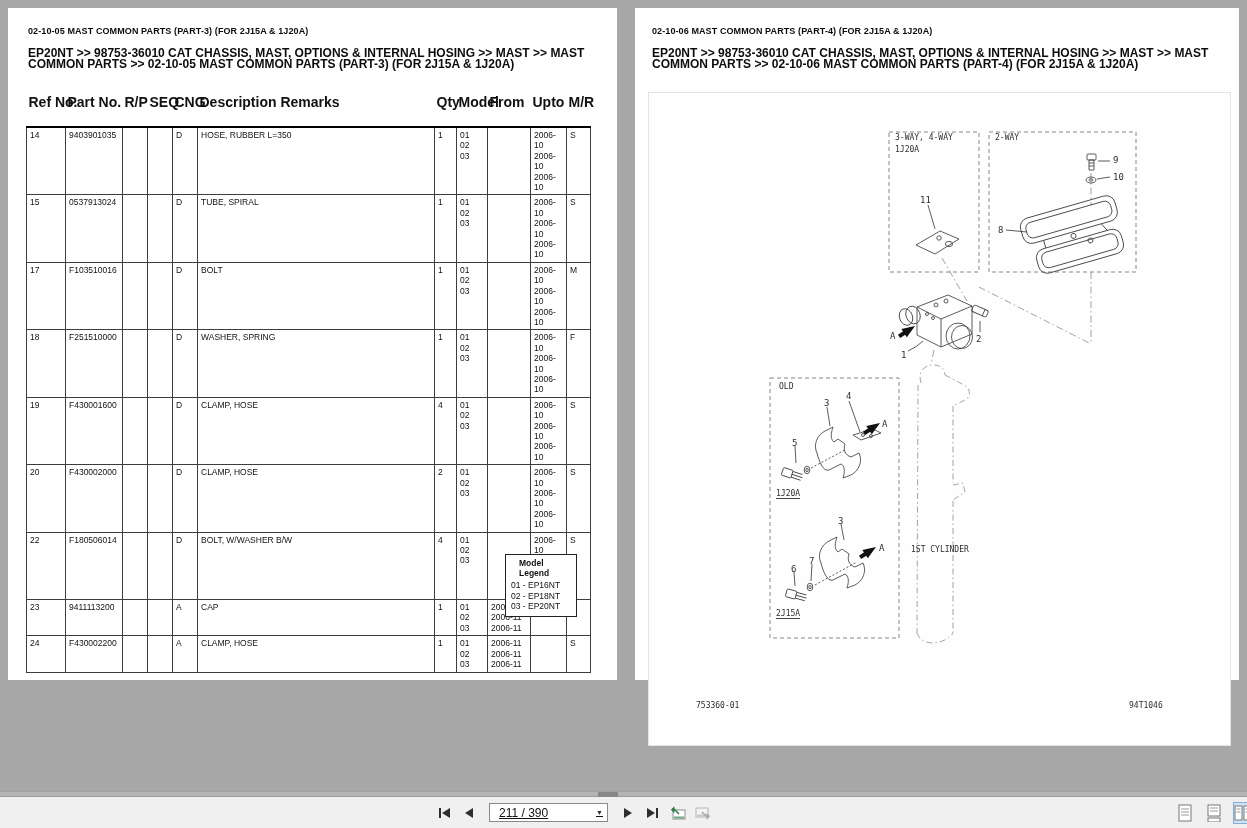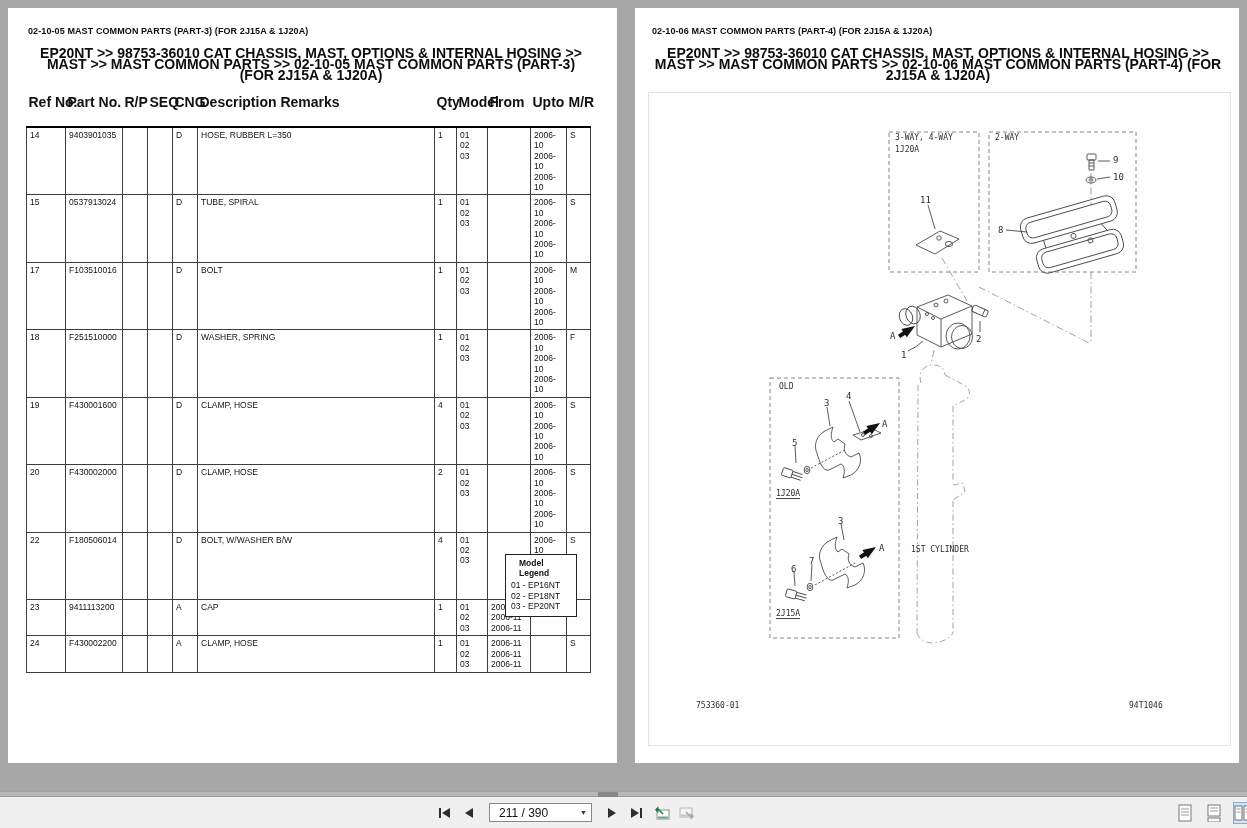--- a/index.html
+++ b/index.html
@@ -1,24 +1,24 @@
 <!DOCTYPE html>
 <html><head>
 <meta charset="utf-8">
 <style>
   * { box-sizing: border-box; margin: 0; padding: 0; }
   html,body { width:1247px; height:828px; overflow:hidden; }
   body { background:#a7a7a7; font-family:"Liberation Sans", sans-serif; position:relative; }
 
-  .page { position:absolute; top:8px; height:755px; background:#ffffff; }
+  .page { position:absolute; top:8px; height:672px; background:#ffffff; }
   .page-left  { left:8px;   width:609px; }
   .page-right { left:635px; width:604px; }
 
   .doc-title { position:absolute; left:20px; top:18px; font-size:9px; font-weight:bold; color:#0d0d0d; letter-spacing:.1px; }
-  .breadcrumb{ position:absolute; left:20px; top:40px; width:566px; font-size:14px; font-weight:bold; color:#0d0d0d; line-height:11px;text-align:center; }
+  .breadcrumb{ position:absolute; left:20px; top:40px; width:566px; font-size:12px; font-weight:bold; color:#0d0d0d; line-height:11px; }
   .page-right .doc-title { left:17px; }
   .page-right .breadcrumb{ left:17px; width:572px; }
 
   
   table.parts-table { position:absolute; left:18px; top:84px; width:564px; border-collapse:collapse; table-layout:fixed; font-size:8.5px; color:#111; }
   .parts-table thead th { text-align:left; font-weight:bold; padding:2px 2px 16px 2px; border:none; border-bottom:2px solid #000; font-size:14px; white-space:nowrap; }
   .parts-table tbody td { border:1px solid #3d3d3d; padding:2px 3px; vertical-align:top; line-height:10.4px; overflow:hidden; }
   .parts-table td.pre { white-space:pre-line; }
   .parts-table tbody tr { height:36px; }
 
@@ -35,21 +35,21 @@
   .dlabel.underline { border-bottom:1px solid #444; padding-bottom:0px; }
 
   
   .scroll-strip { position:absolute; left:0; top:791px; width:1247px; height:6px; background:#b6b6b6; border-top:1px solid #a2a2a2; border-bottom:1px solid #9a9a9a; }
   .scroll-thumb { position:absolute; left:598px; top:0; width:20px; height:5px; background:#878787; }
 
   
   .toolbar { position:absolute; left:0; top:797px; width:1247px; height:31px; background:#f0f0f0; }
   .tb-center { position:absolute; left:433px; top:0; height:31px; display:flex; align-items:center; gap:3px; }
   .tb-btn { width:22px; height:24px; border:none; background:transparent; display:flex; align-items:center; justify-content:center; cursor:pointer; }
-  .page-combo { width:103px; height:19px; margin:0 6px; background:#fff; border:1px solid #898989; display:flex; align-items:center; justify-content:space-between; padding:0 4px 0 9px; font-size:12px; color:#111; }
+  .page-combo { width:119px; height:19px; margin:0 6px; background:#fff; border:1px solid #898989; display:flex; align-items:center; justify-content:space-between; padding:0 4px 0 9px; font-size:12px; color:#111;text-decoration:underline; }
   .combo-arrow { font-size:7px; color:#333; }
   .tb-layout { position:absolute; right:-6px; top:0; height:31px; display:flex; align-items:center; gap:9px; }
   .layout-btn { width:20px; height:22px; border:1px solid transparent; background:transparent; display:flex; align-items:center; justify-content:center; cursor:pointer; }
   .layout-btn.active { background:#cfe3f7; border:1px solid #84aed6; }
 </style>
 </head>
 <body>
 
 <div class="viewer">
 

